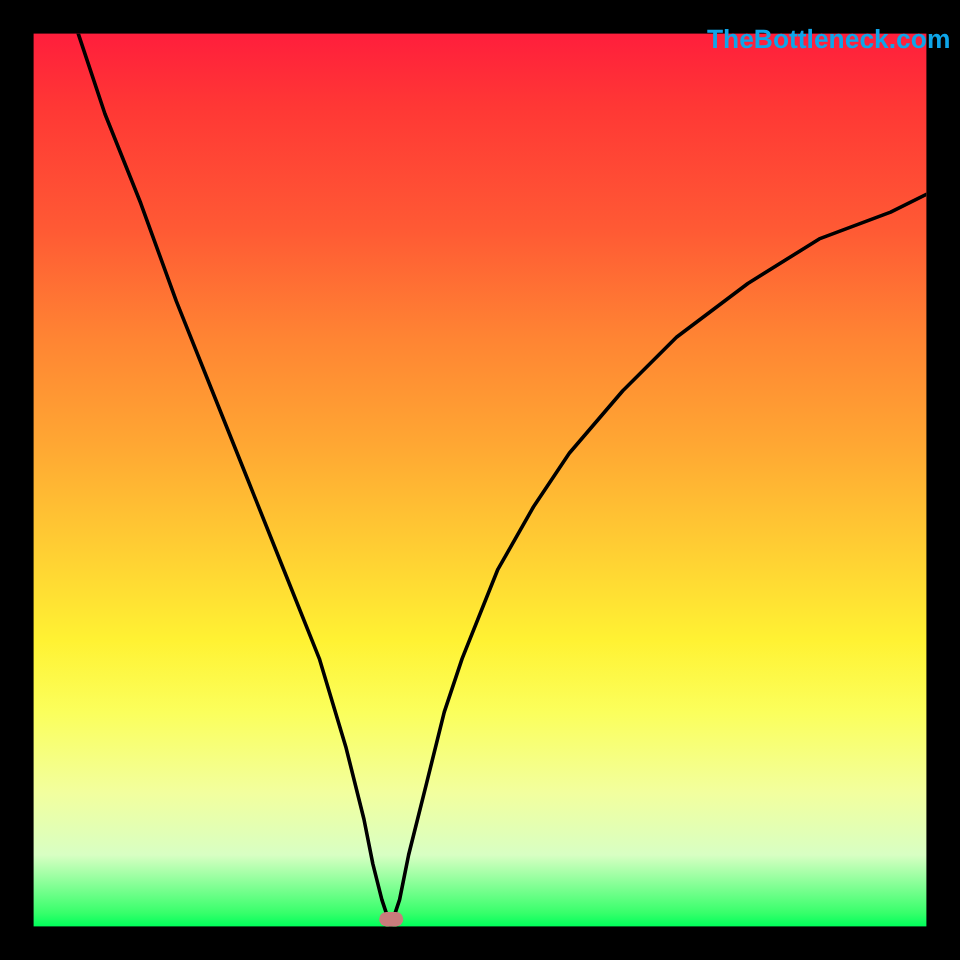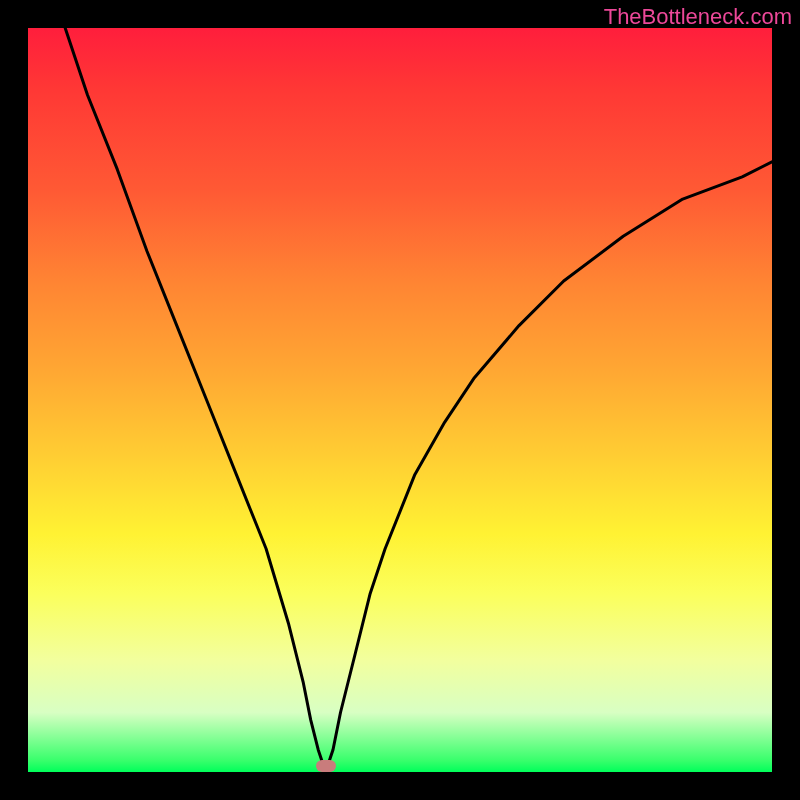--- a/index.html
+++ b/index.html
@@ -5,25 +5,25 @@
   * { margin: 0; padding: 0; box-sizing: border-box; }
   body {
     width: 800px;
     height: 800px;
     background: #000;
     position: relative;
     font-family: Arial, Helvetica, sans-serif;
   }
   .watermark {
     position: absolute;
-    top: 4px;
+    top: 20px;
     right: 8px;
-    color: #ec4899;
+    color: #0ea5e9;
     font-size: 22px;
-    font-weight: 400;
+    font-weight: 700;
     z-index: 10;
   }
   .chart-area {
     position: absolute;
     top: 28px;
     left: 28px;
     width: 744px;
     height: 744px;
     background: linear-gradient(
       to bottom,

